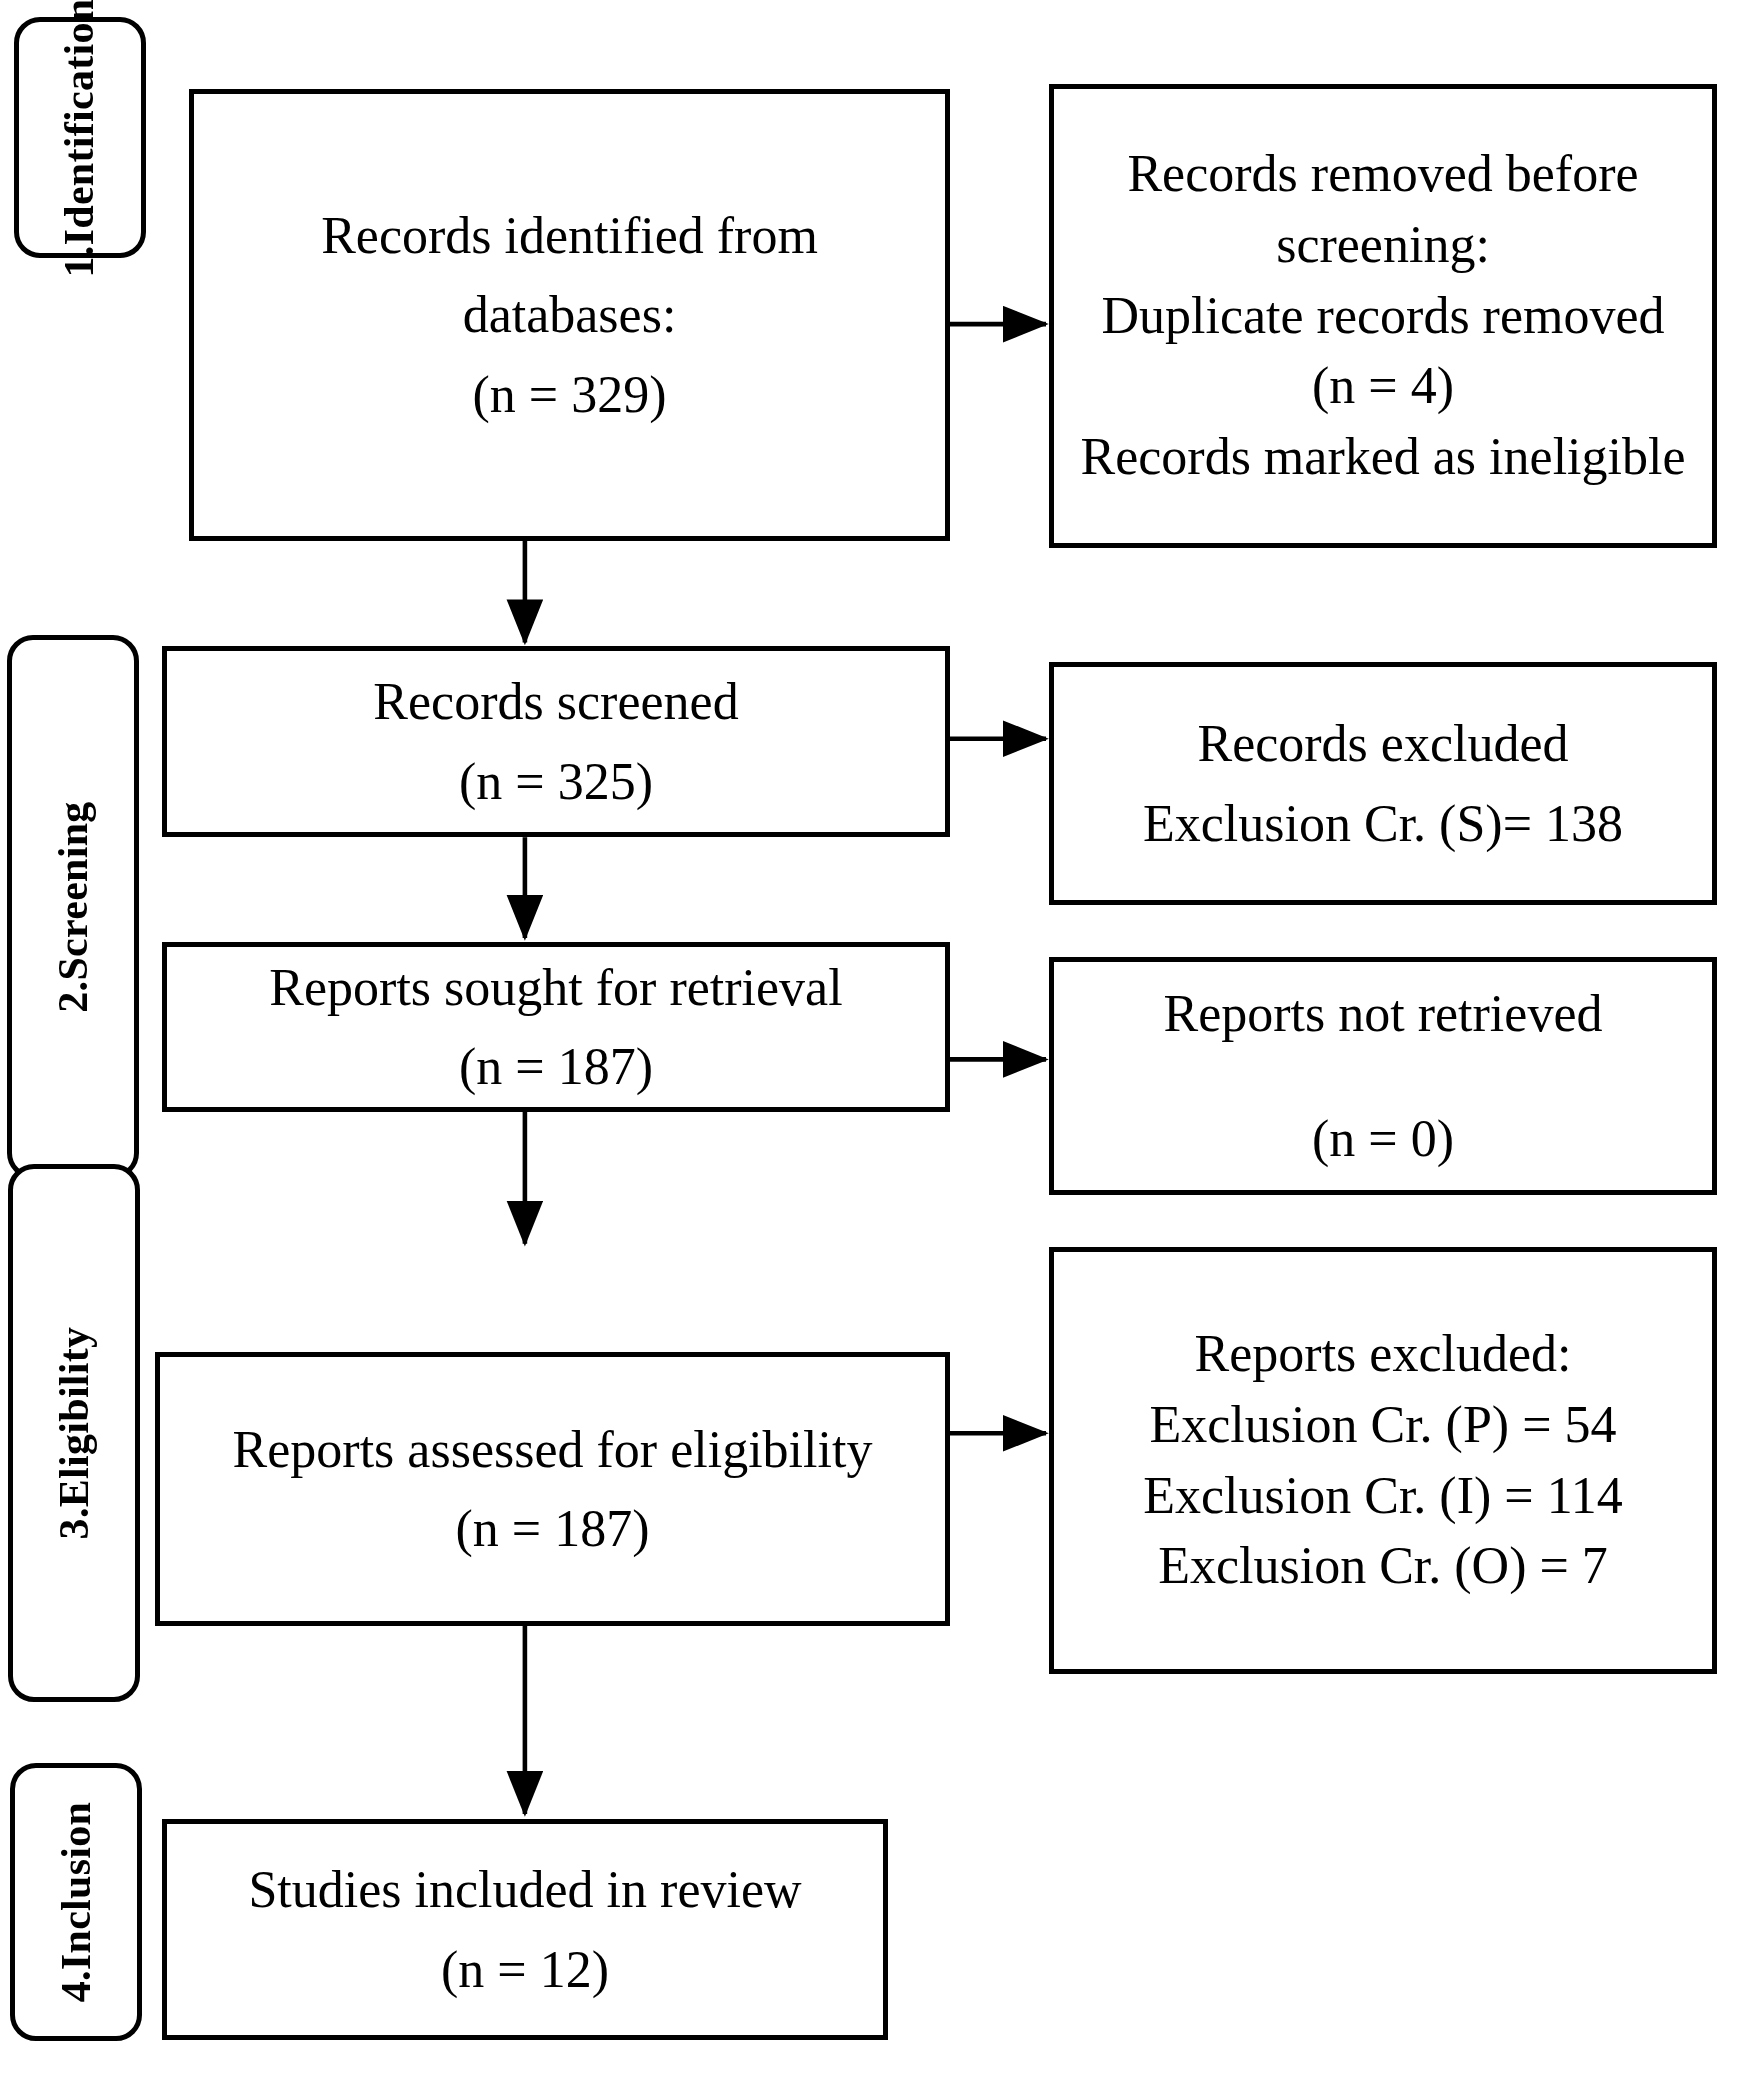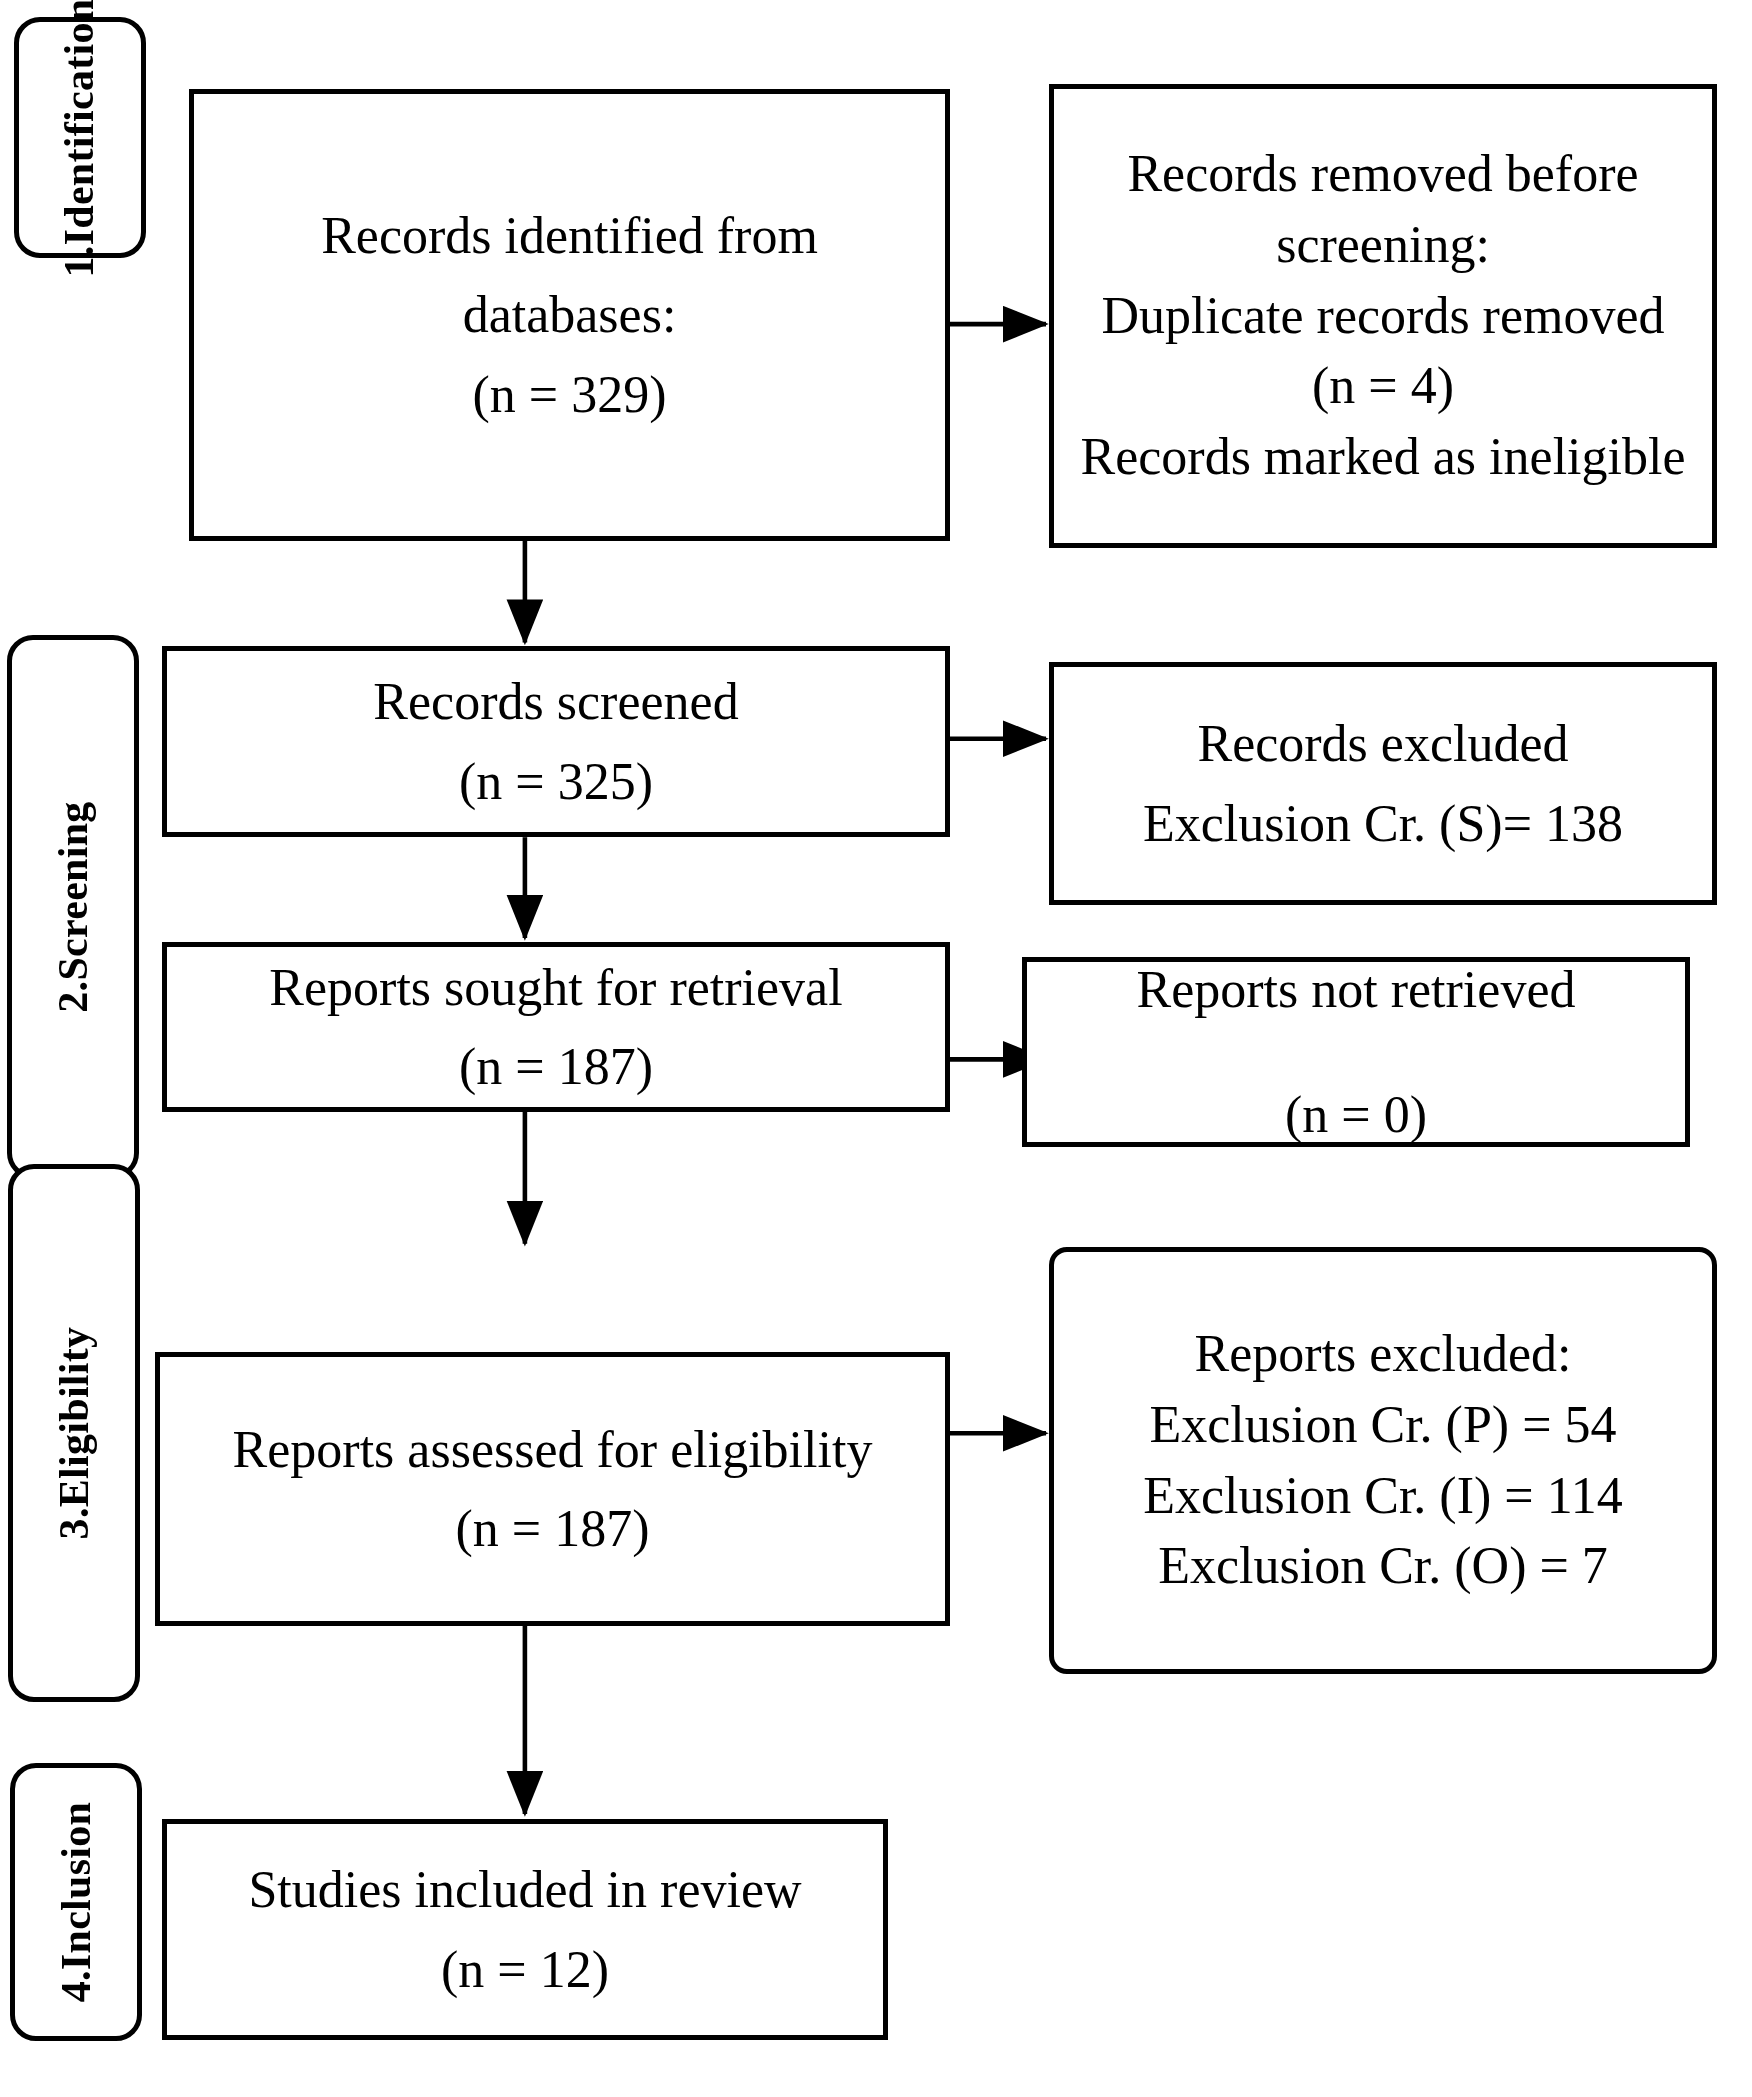--- a/index.html
+++ b/index.html
@@ -144,26 +144,26 @@
     <div class="line">Duplicate records removed</div>
     <div class="line">(n = 4)</div>
     <div class="line">Records marked as ineligible</div>
   </div>
 
   <div class="flow-box" style="left:1049px; top:646px; width:668px; height:243px;margin-top:16px;">
     <div class="line">Records excluded</div>
     <div class="line">Exclusion Cr. (S)= 138</div>
   </div>
 
-  <div class="flow-box" style="left:1022px; top:957px; width:668px; height:190px;gap:45px;">
+  <div class="flow-box" style="left:1049px; top:957px; width:668px; height:238px;gap:45px;">
     <div class="line">Reports not retrieved</div>
     <div class="line">(n = 0)</div>
   </div>
 
-  <div class="flow-box tight" style="left:1049px; top:1247px; width:668px; height:427px;border-radius:18px;">
+  <div class="flow-box tight" style="left:1049px; top:1247px; width:668px; height:427px;">
     <div class="line">Reports excluded:</div>
     <div class="line">Exclusion Cr. (P) = 54</div>
     <div class="line">Exclusion Cr. (I) = 114</div>
     <div class="line">Exclusion Cr. (O) = 7</div>
   </div>
 
 </div>
 
 
 </body></html>

